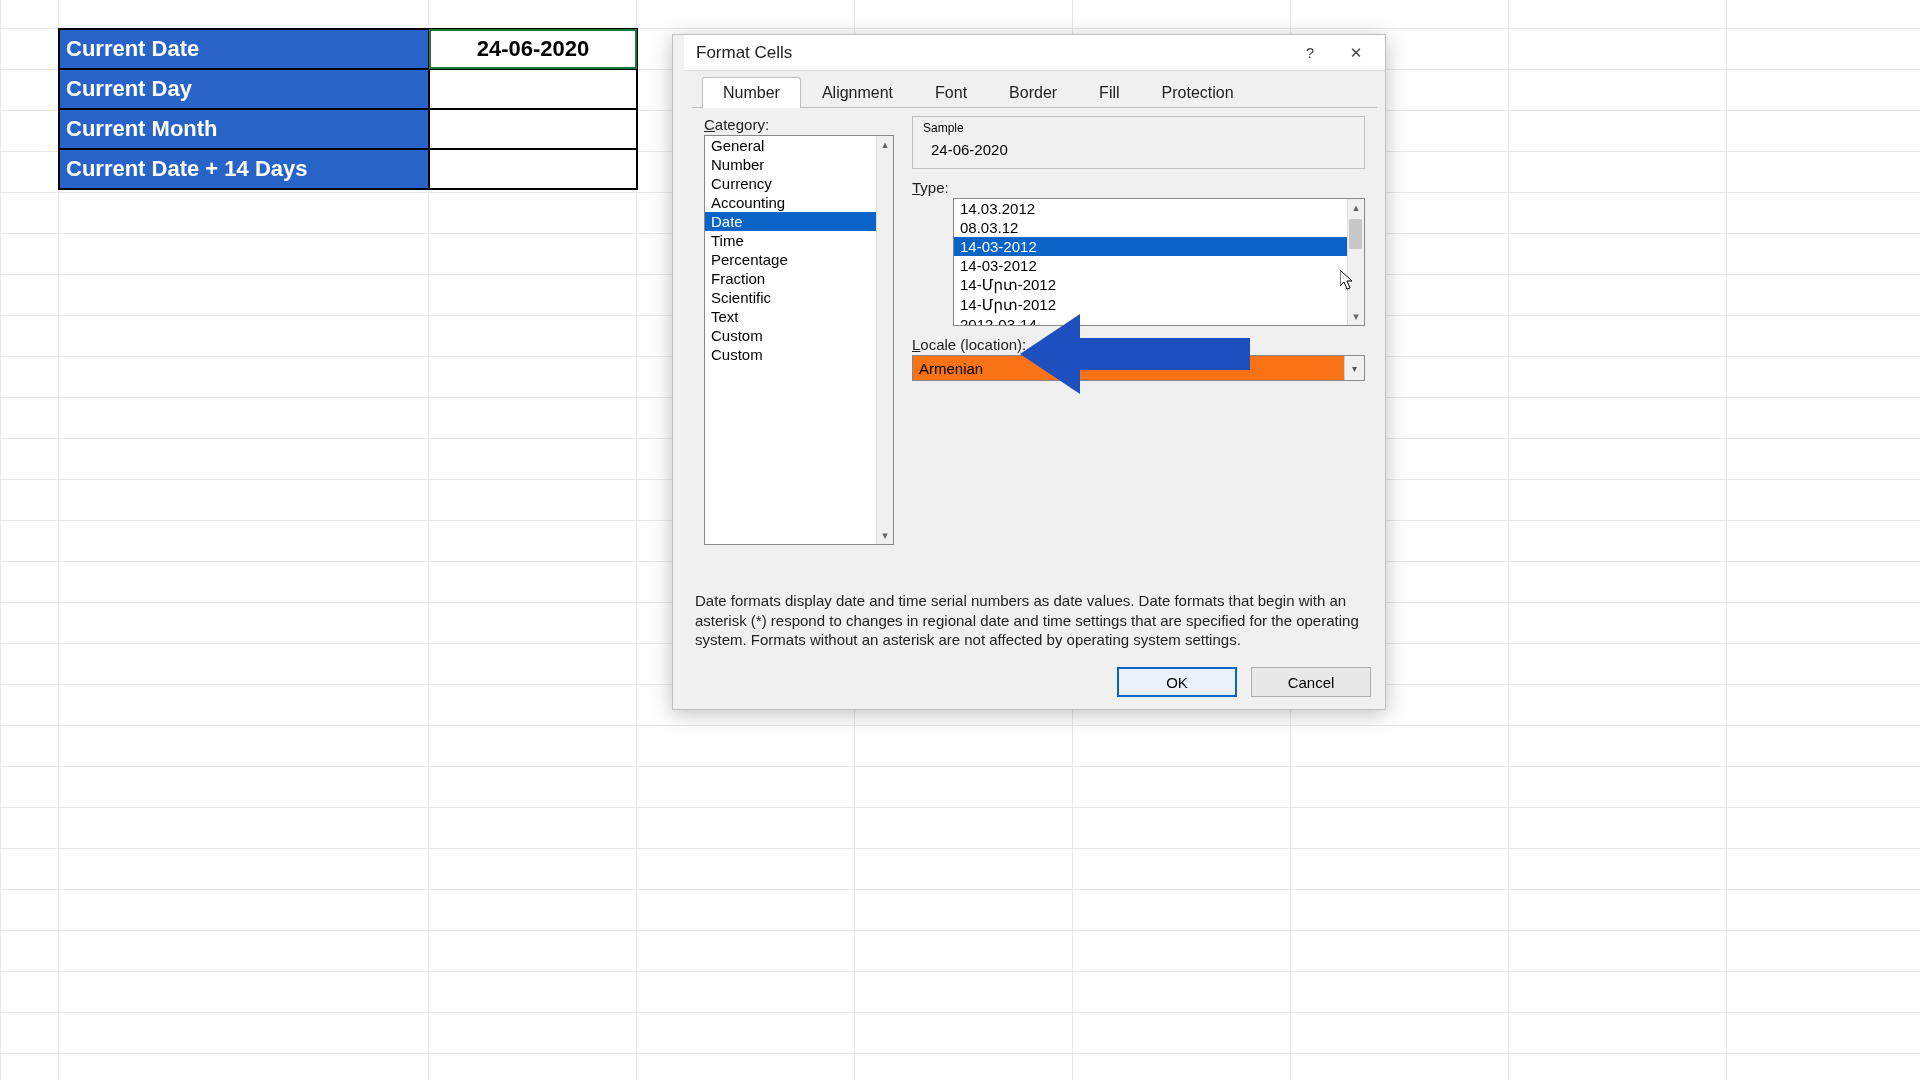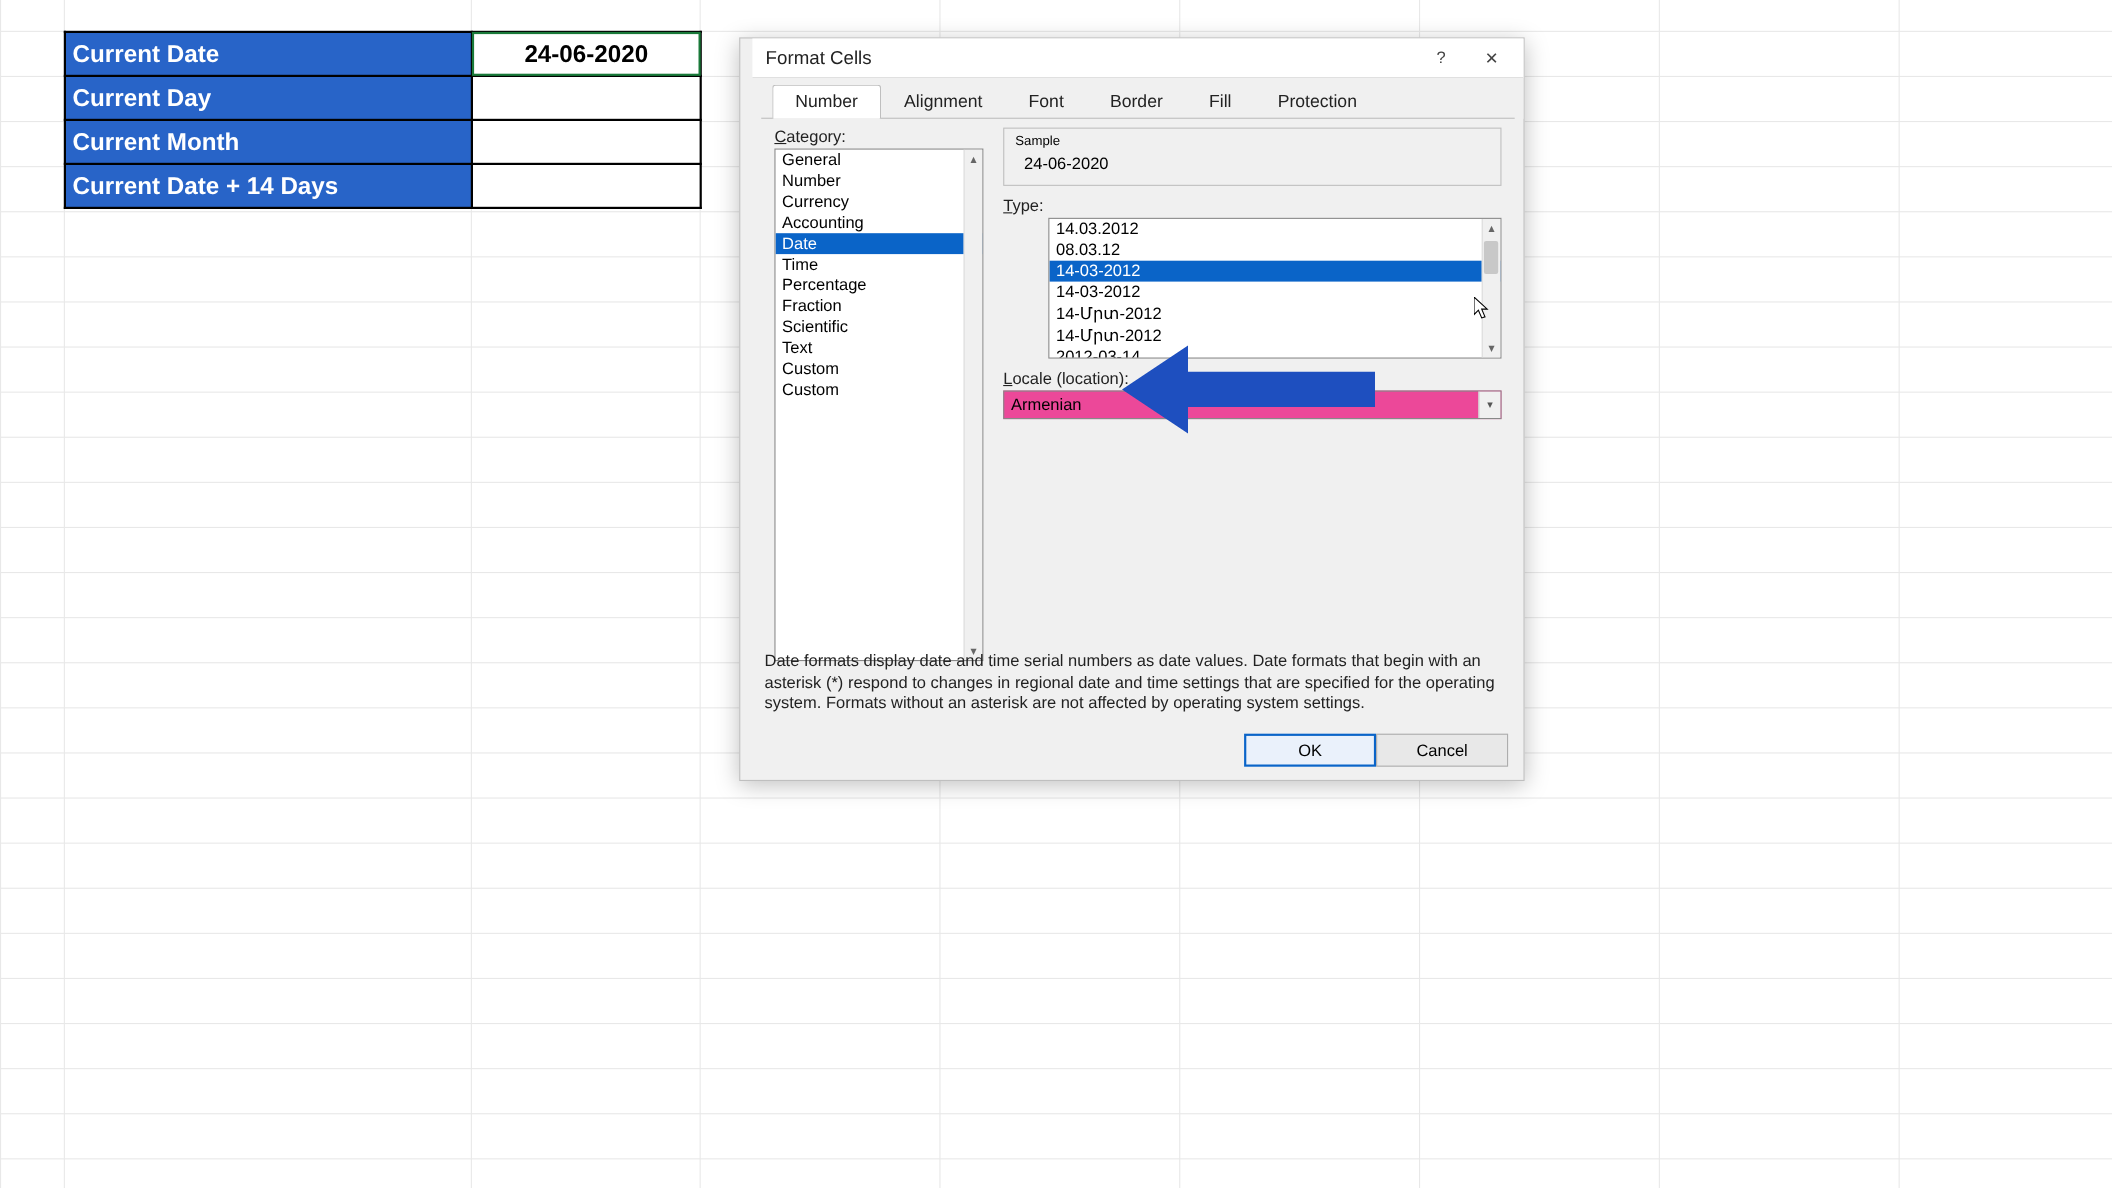--- a/index.html
+++ b/index.html
@@ -26,39 +26,39 @@
 .tabs { display: flex; padding: 6px 8px 0 18px; background: #f0f0f0; }
 .tab { padding: 6px 20px; font-size: 16px; color: #222; border: 1px solid transparent; border-bottom: none; cursor: pointer; }
 .tab.active { background: #fff; border-color: #bfbfbf; border-radius: 3px 3px 0 0; position: relative; z-index: 2; }
 .tabpanel { margin: 0 8px 8px 8px; background: #f0f0f0; border-top: 1px solid #bfbfbf; padding: 8px 12px; position: relative; top: -1px; height: 520px; }
 
 .row { display: flex; gap: 18px; }
 .col-left { width: 190px; }
 .col-right { flex: 1; }
 
 .lblh { font-size: 15px; color: #222; margin-bottom: 2px; }
-.listbox { background: #fff; border: 1px solid #888; height: 466px; position: relative; font-size: 15px; overflow: hidden; }
+.listbox { background: #fff; border: 1px solid #888; height: 410px; position: relative; font-size: 15px; overflow: hidden; }
 .listbox .item { padding: 1px 6px; cursor: default; }
 .listbox .item.sel { background: #0a64c8; color: #fff; }
 .listbox .sb { position: absolute; right: 0; top: 0; bottom: 0; width: 17px; background: #f0f0f0; border-left: 1px solid #ddd; display: flex; flex-direction: column; justify-content: space-between; align-items: center; color: #666; font-size: 11px; }
 .listbox .sb span { padding: 2px 0; }
 .listbox.short { height: 128px; margin-left: 41px; }
 .listbox.short .thumb { position:absolute; right:2px; top:20px; width:13px; height:30px; background:#c8c8c8; border-radius:2px; }
 
 .samplebox { border: 1px solid #bfbfbf; background: #f0f0f0; padding: 4px 10px 10px 10px; margin-bottom: 10px; }
 .samplebox .cap { font-size: 12px; margin-bottom: 6px; }
 .samplebox .val { font-size: 15px; padding-left: 8px; }
 
-.combo { display: flex; border: 1px solid #888; background: #ec4899; height: 26px; align-items: center; }
+.combo { display: flex; border: 1px solid #888; background: #f97316; height: 26px; align-items: center; }
 .combo .cv { flex: 1; padding: 0 6px; font-size: 15px; }
 .combo .cd { width: 20px; height: 100%; display: flex; align-items: center; justify-content: center; background: #f0f0f0; border-left: 1px solid #ccc; font-size: 10px; color: #555; }
 
 .desc { position: absolute; left: 22px; right: 22px; top: 556px; font-size: 15px; color: #222; line-height: 1.3; }
 
-.dlgbtns { position: absolute; right: 14px; bottom: 12px; display: flex; }
+.dlgbtns { position: absolute; right: 14px; bottom: 12px; display: flex; gap: 14px; }
 .dlgbtns button { width: 120px; height: 30px; font-size: 15px; background: #e8e8e8; border: 1px solid #adadad; cursor: pointer; }
 .dlgbtns button.primary { border: 2px solid #0a64c8; background: #eaf1fb; }
 
 
 .arrow { position: absolute; top: 308px; left: 1020px; pointer-events: none; }
 .arrow svg { width: 230px; height: 92px; }
 
 
 .cursor { position: absolute; top: 270px; left: 1340px; font-size: 18px; color: #000; pointer-events: none; }
 </style>

